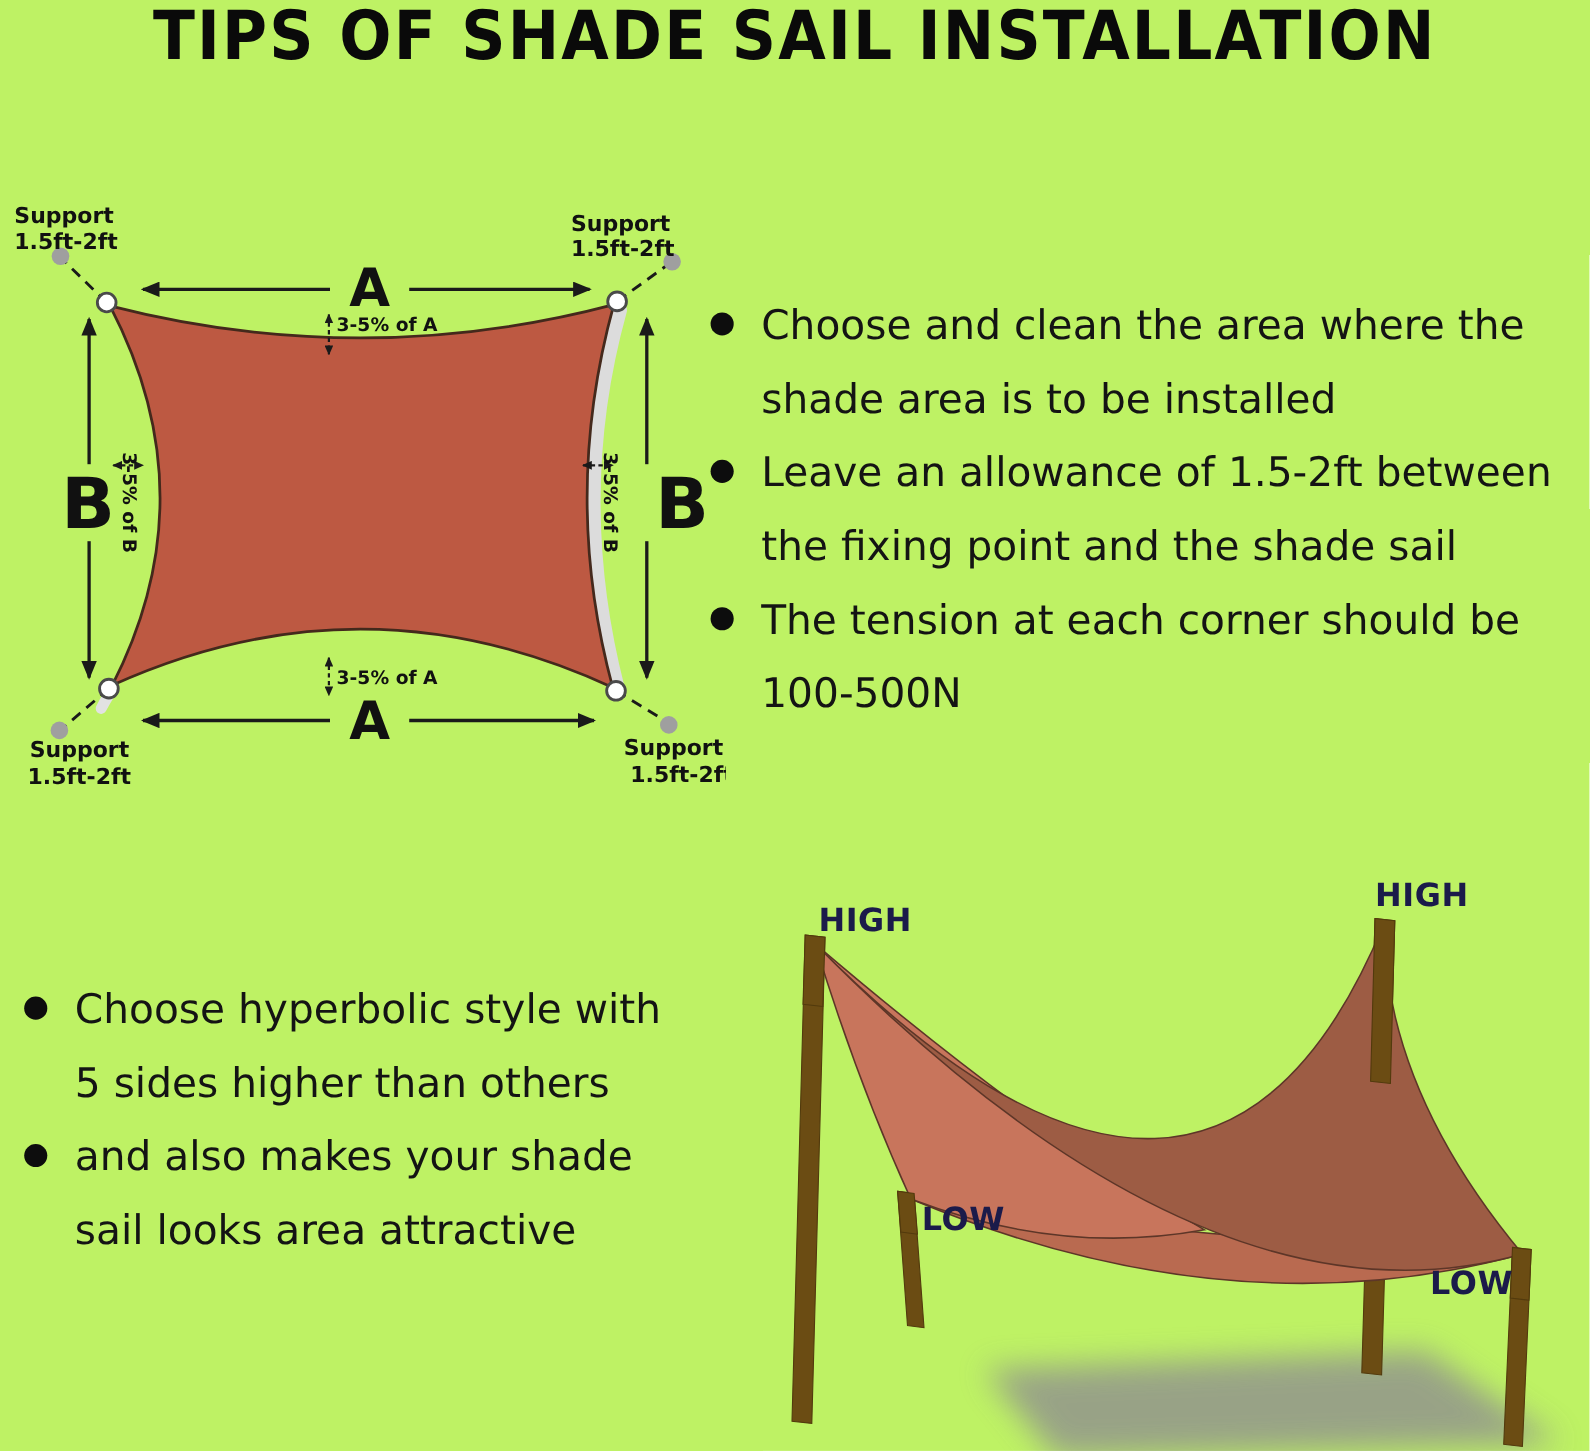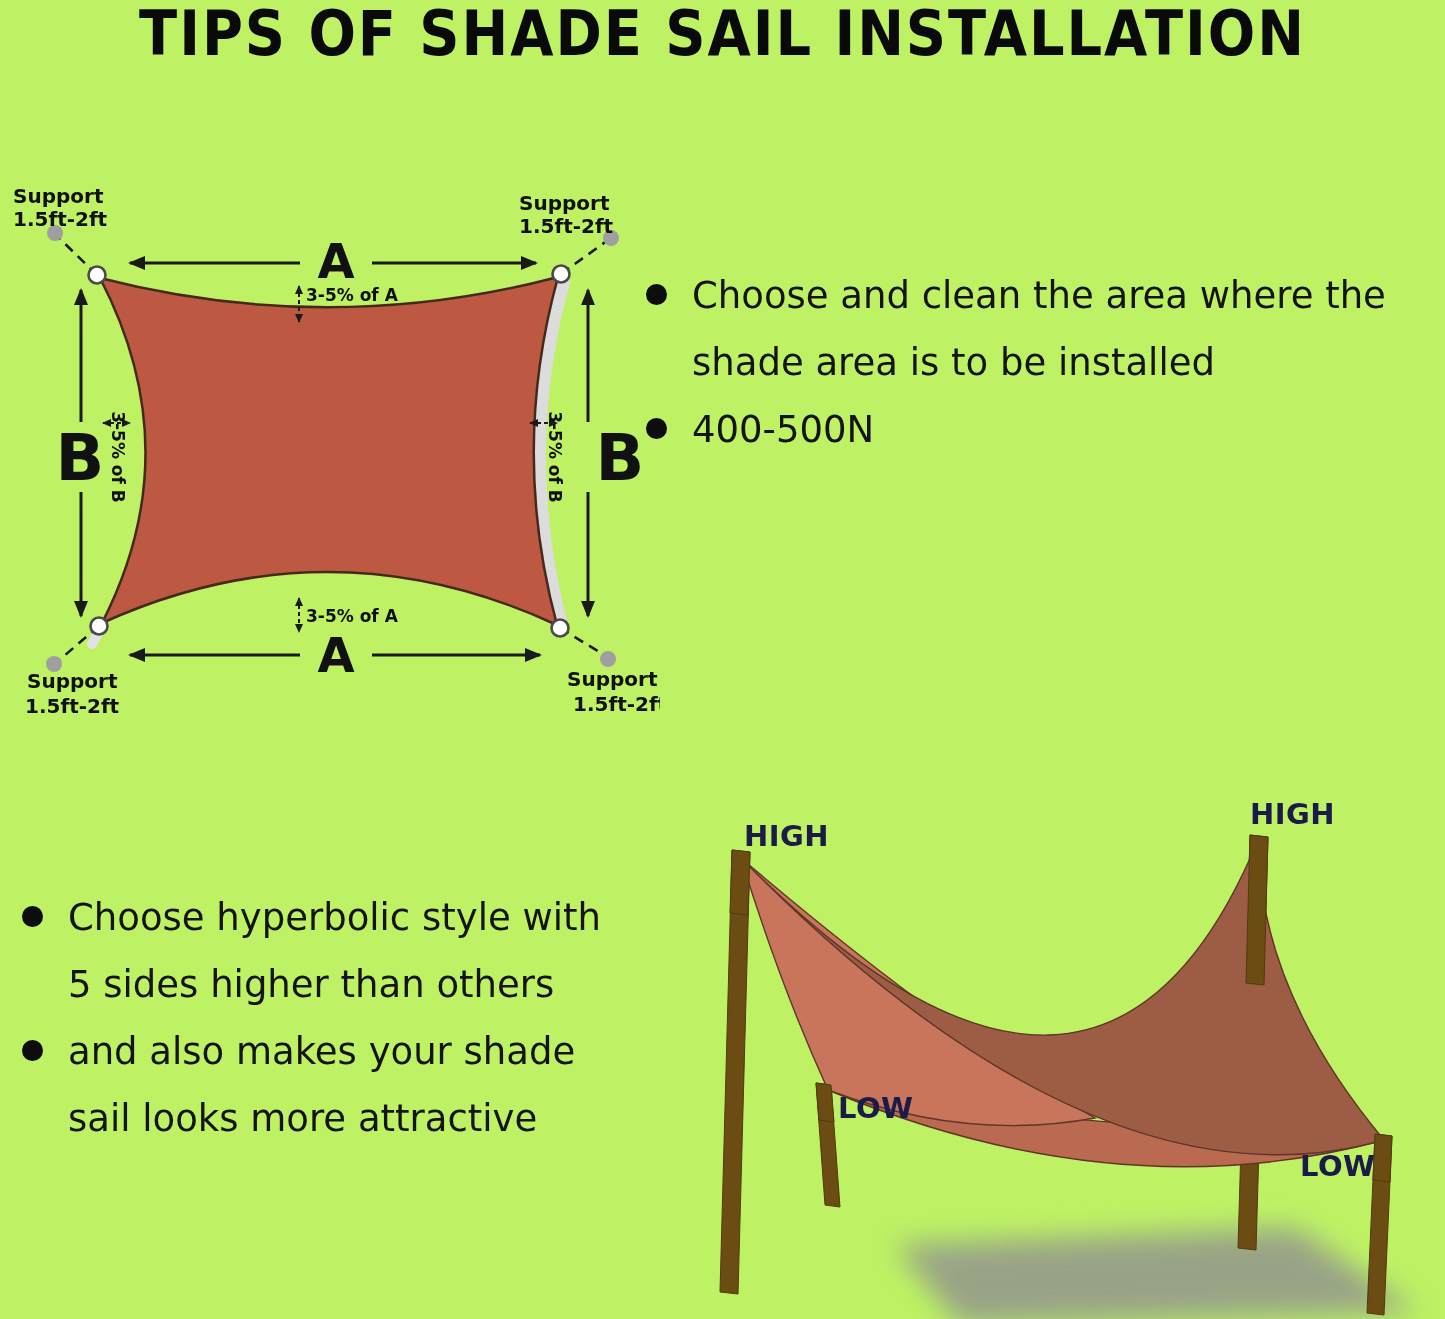--- a/index.html
+++ b/index.html
@@ -118,34 +118,40 @@
   </svg>
 
   <div class="tips tips-right">
     <div class="tip">
       <span class="dot"></span>
       <div class="tip-line">Choose and clean the area where the</div>
       <div class="tip-line">shade area is to be installed</div>
     </div>
     <div class="tip">
       <span class="dot"></span>
-      <div class="tip-line">400-500N</div>
+      <div class="tip-line">Leave an allowance of 1.5-2ft between</div>
+      <div class="tip-line">the fixing point and the shade sail</div>
+    </div>
+    <div class="tip">
+      <span class="dot"></span>
+      <div class="tip-line">The tension at each corner should be</div>
+      <div class="tip-line">100-500N</div>
     </div>
   </div>
 
   <div class="tips tips-left">
     <div class="tip">
       <span class="dot"></span>
       <div class="tip-line">Choose hyperbolic style with</div>
       <div class="tip-line">5 sides higher than others</div>
     </div>
     <div class="tip">
       <span class="dot"></span>
       <div class="tip-line">and also makes your shade</div>
-      <div class="tip-line">sail looks more attractive</div>
+      <div class="tip-line">sail looks area attractive</div>
     </div>
   </div>
 
   <svg class="scene-svg" width="805" height="540" viewBox="0 0 805 540">
     <defs>
       <filter id="soft" x="-40%" y="-40%" width="180%" height="180%">
         <feGaussianBlur stdDeviation="14"></feGaussianBlur>
       </filter>
     </defs>
 

